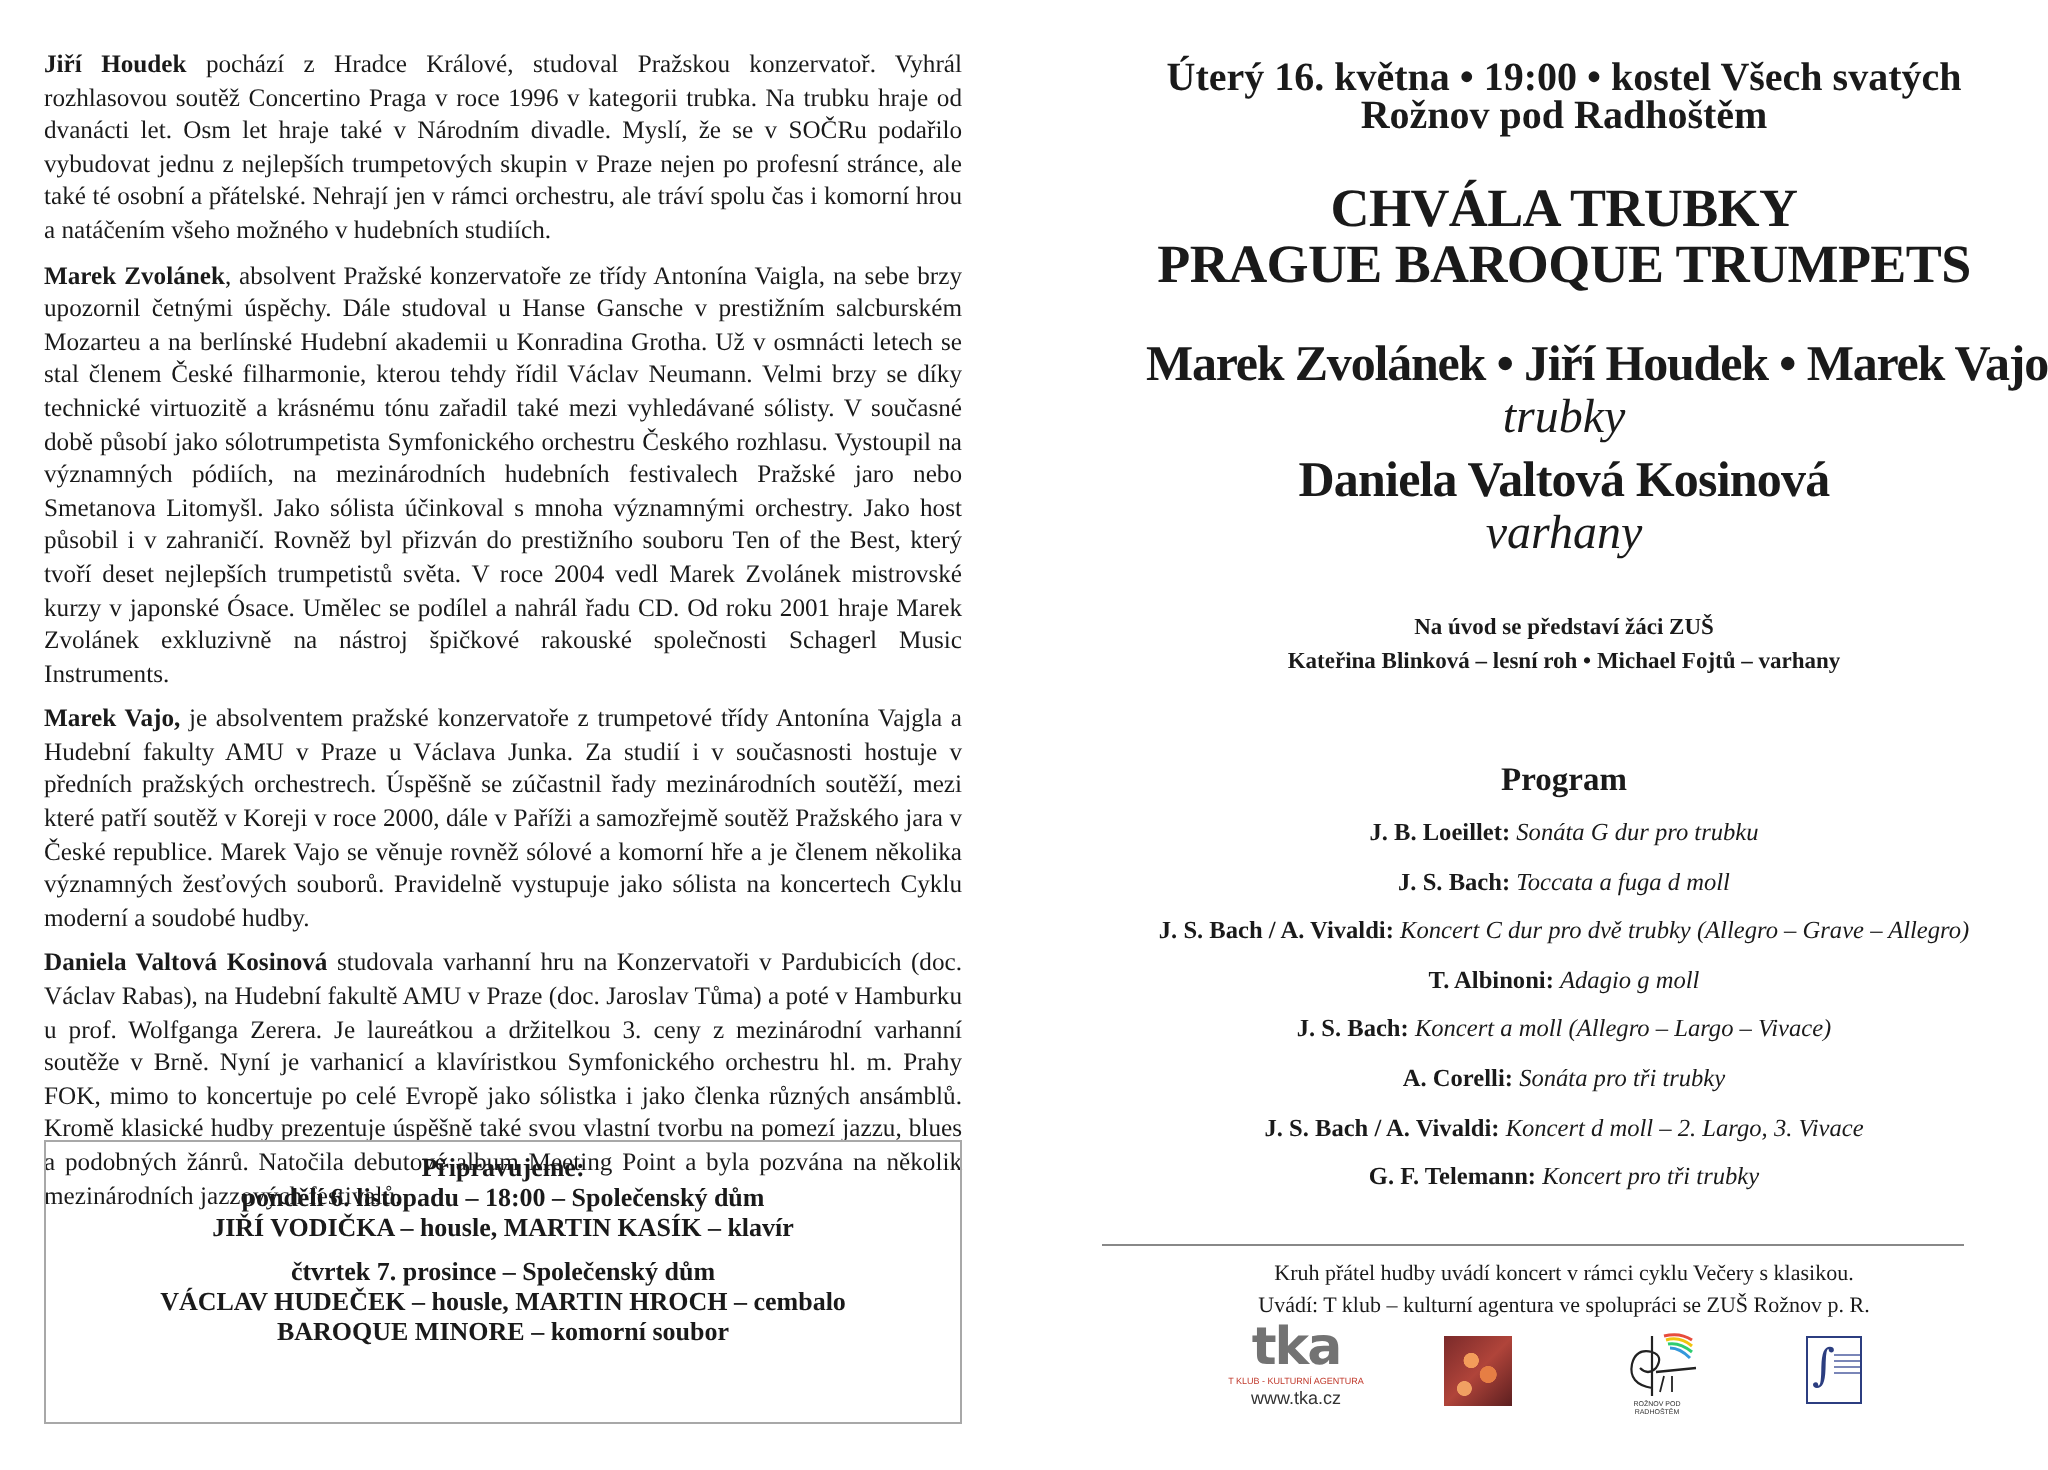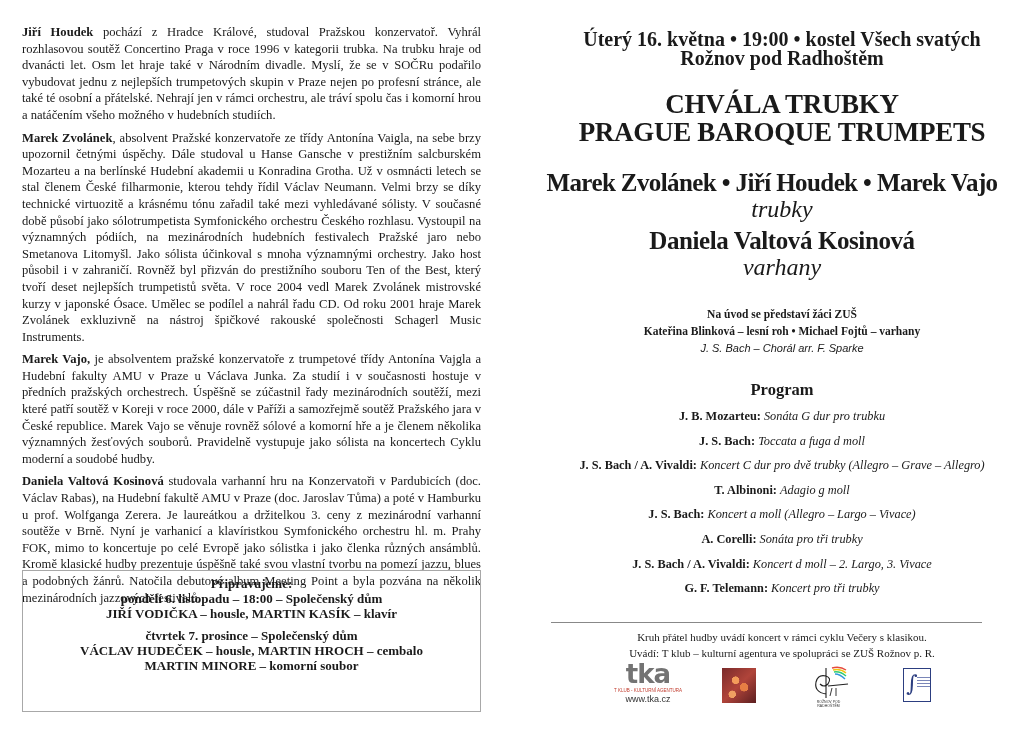--- a/index.html
+++ b/index.html
@@ -70,45 +70,44 @@
 
 <div class="upcoming-box">
   <div>Připravujeme:</div>
   <div class="event">
     <div>pondělí 6. listopadu – 18:00 – Společenský dům</div>
     <div>JIŘÍ VODIČKA – housle, MARTIN KASÍK – klavír</div>
   </div>
   <div class="event">
     <div>čtvrtek 7. prosince – Společenský dům</div>
     <div>VÁCLAV HUDEČEK – housle, MARTIN HROCH – cembalo</div>
-    <div>MARTIN MINORE – komorní soubor</div>
+    <div>BAROQUE MINORE – komorní soubor</div>
   </div>
 </div>
 
 <div class="right-col">
   <div class="header-line" style="top:28px;">Úterý 16. května • 19:00 • kostel Všech svatých</div>
   <div class="header-line" style="top:47px;">Rožnov pod Radhoštěm</div>
 
   <div class="title-line" style="top:89px;">CHVÁLA TRUBKY</div>
   <div class="title-line" style="top:117px;">PRAGUE BAROQUE TRUMPETS</div>
 
-  <div class="names-line" style="top:169px;">Marek Zvolánek • Jiří Houdek • Marek Vajo</div>
+  <div class="names-line" style="top:169px;text-align:right;">Marek Zvolánek • Jiří Houdek • Marek Vajo</div>
   <div class="instr" style="top:196px;">trubky</div>
   <div class="names2" style="top:227px;">Daniela Valtová Kosinová</div>
   <div class="instr" style="top:254px;">varhany</div>
 
   <div class="intro" style="top:306px;">
     <div class="bold">Na úvod se představí žáci ZUŠ</div>
     <div class="bold">Kateřina Blinková – lesní roh • Michael Fojtů – varhany</div>
-    <div class="ital">J. S. Bach – Chorál arr. F. Sparke</div>
   </div>
 
   <div class="program-heading">Program</div>
   <div class="program-list">
-    <div class="program-item"><span class="composer">J. B. Mozarteu:</span> <span class="work">Sonáta G dur pro trubku</span></div>
+    <div class="program-item"><span class="composer">J. B. Loeillet:</span> <span class="work">Sonáta G dur pro trubku</span></div>
     <div class="program-item"><span class="composer">J. S. Bach:</span> <span class="work">Toccata a fuga d moll</span></div>
     <div class="program-item"><span class="composer">J. S. Bach / A. Vivaldi:</span> <span class="work">Koncert C dur pro dvě trubky (Allegro – Grave – Allegro)</span></div>
     <div class="program-item"><span class="composer">T. Albinoni:</span> <span class="work">Adagio g moll</span></div>
     <div class="program-item"><span class="composer">J. S. Bach:</span> <span class="work">Koncert a moll  (Allegro – Largo – Vivace)</span></div>
     <div class="program-item"><span class="composer">A. Corelli:</span> <span class="work">Sonáta pro tři trubky</span></div>
     <div class="program-item"><span class="composer">J. S. Bach / A. Vivaldi:</span> <span class="work">Koncert d moll – 2. Largo, 3. Vivace</span></div>
     <div class="program-item"><span class="composer">G. F. Telemann:</span> <span class="work">Koncert pro tři trubky</span></div>
   </div>
 </div>
 

